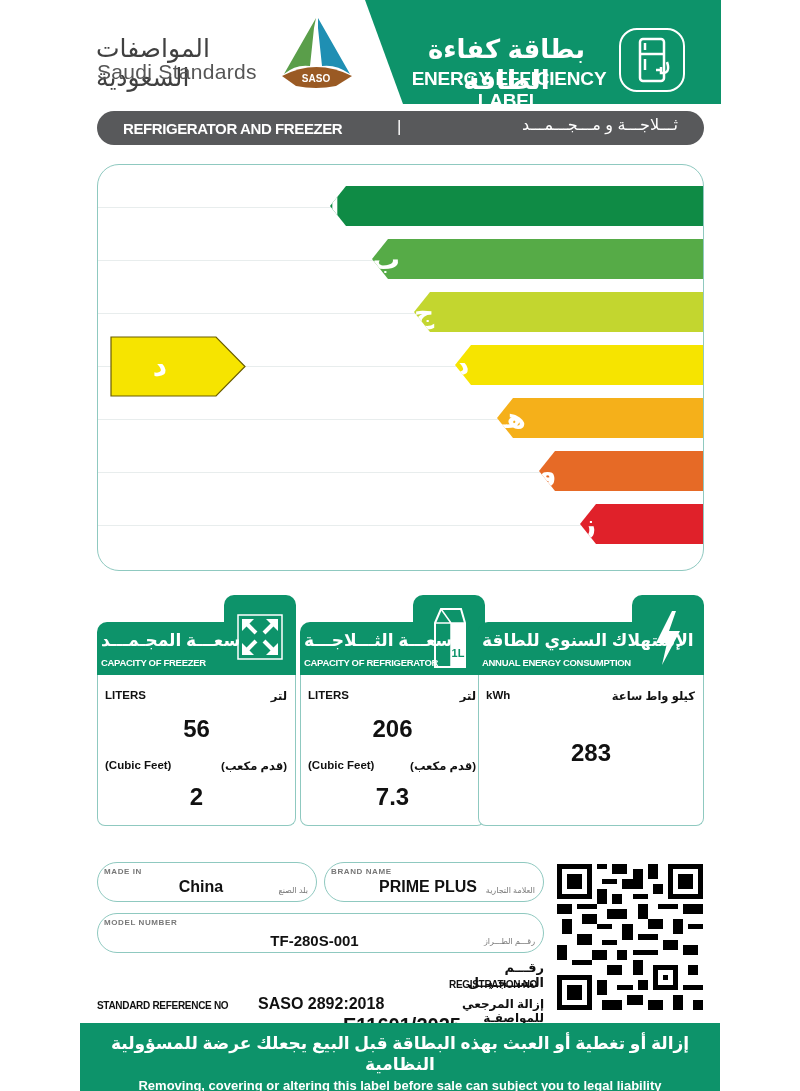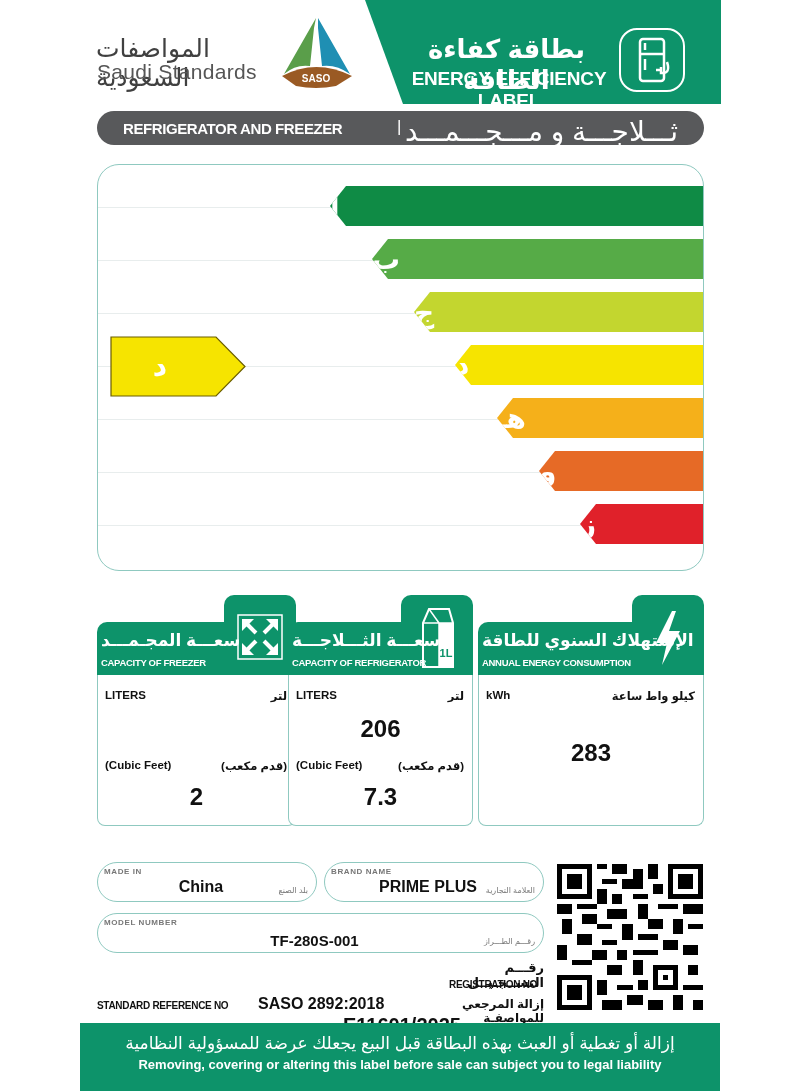--- a/index.html
+++ b/index.html
@@ -15,21 +15,21 @@
   .logo { left: 276px; top: 16px; width: 80px; height: 72px; }
   .eel-ar { left: 404px; top: 34px; font-size: 26px; font-weight: bold; color: #fff; direction: rtl; width: 205px; text-align: center; }
   .eel-en { left: 404px; top: 68px; font-size: 19px; font-weight: bold; color: #fff; width: 210px; text-align: center; letter-spacing: -0.2px;}
   .fridge-box { left: 619px; top: 28px; width: 66px; height: 64px; border: 2px solid #fff; border-radius: 18px; }
 
   
   .cat-bar { left: 97px; top: 111px; width: 607px; height: 34px; background: #58595b; border-radius: 17px;
              color: #fff; }
   .cat-en { left: 26px; top: 9px; font-size: 15px; font-weight: bold; letter-spacing: -0.4px; }
   .cat-sep { left: 300px; top: 6px; font-size: 17px; }
-  .cat-ar { right: 26px; top: 4px; font-size: 28px; direction: rtl; letter-spacing: 2px; }
+  .cat-ar { right: 26px; top: 4px; font-size: 16px; direction: rtl; letter-spacing: 2px; }
 
   
   .rating-panel { left: 97px; top: 164px; width: 607px; height: 407px; border: 1.5px solid #8fc9c0; border-radius: 22px; overflow: hidden; }
   .grid-line { left: 0; height: 1px; width: 100%; background: #e8eded; }
   .arrow { height: 40px; color: #fff; font-size: 28px; font-weight: bold; display: flex; align-items: center; justify-content: flex-end; padding-right: 14px; direction: rtl;
            clip-path: polygon(0 50%, 16px 0, 100% 0, 100% 100%, 16px 100%); }
   .indicator { left: 12px; top: 171px; width: 136px; height: 61px; }
   .indicator-text { position: absolute; left: 0; top: 0; width: 100px; height: 61px; display: flex; align-items: center; justify-content: center;
                     color: #fff; font-size: 28px; font-weight: bold; }
 
@@ -45,21 +45,21 @@
   .val { position: absolute; left: 0; right: 0; text-align: center; font-size: 24px; font-weight: bold; }
   .icon-white { position: absolute; }
 
   
   .pill { border: 1.5px solid #8fc9c0; border-radius: 22px; }
   .pill-l { position: absolute; left: 6px; top: 4px; font-size: 8px; color: #777; font-weight: bold; letter-spacing: 0.6px; }
   .pill-r { position: absolute; right: 8px; top: 3px; font-size: 8px; color: #777; direction: rtl; margin-top: 20px; }
   .pill-v { position: absolute; left: 0; right: 12px; text-align: center; font-weight: bold; font-size: 16px; }
 
   .footer { left: 80px; top: 1023px; width: 640px; height: 68px; background: #0d936a; color: #fff; text-align: center; }
-  .footer-ar { margin-top: 10px; font-size: 17px; font-weight: normal; direction: rtl; }
+  .footer-ar { margin-top: 10px; font-size: 17px; font-weight: bold; direction: rtl; }
   .footer-en { margin-top: 3px; font-size: 13px; font-weight: bold; }
 </style>
 </head>
 <body>
 
 <div class="abs" id="green-panel"></div>
 <div class="abs saso-ar">المواصفات السعودية</div>
 <div class="abs saso-en">Saudi Standards</div>
 <svg class="abs logo" viewBox="0 0 80 72">
   <path d="M40 2 L8 58 Q20 48 34 50 L38 12 Z" fill="#5a9e4a"></path>
@@ -124,27 +124,28 @@
     <polygon points="6,6 18,6 6,18" fill="#fff"></polygon>
       <polygon points="42,6 30,6 42,18" fill="#fff"></polygon>
     <polygon points="6,42 18,42 6,30" fill="#fff"></polygon>
       <polygon points="42,42 30,42 42,30" fill="#fff"></polygon>
   </svg>
   <div class="ibox-ar">سعـــة المجـمـــد</div>
   <div class="ibox-en">CAPACITY OF FREEZER</div>
   <div class="ibox-body">
     <div class="lbl-en" style="top:14px">LITERS</div>
     <div class="lbl-ar" style="top:14px">لتر</div>
+    <div class="val" style="top:40px">56</div>
     <div class="lbl-en" style="top:84px">(Cubic Feet)</div>
     <div class="lbl-ar" style="top:84px">(قدم مكعب)</div>
     <div class="val" style="top:108px">2</div>
   </div>
 </div>
 
-<div class="abs ibox" style="left:288px; width:185px;">
+<div class="abs ibox" style="left:300px; width:185px;">
   <div class="ibox-tab" style="width:72px;"></div>
   <div class="ibox-head"></div>
   <svg class="icon-white" style="right:16px; top:10px" width="40" height="66" viewBox="0 0 40 66">
     <path d="M6 18 L12 4 L32 4 L36 18 L36 62 L6 62 Z" fill="none" stroke="#fff" stroke-width="2"></path>
     <path d="M6 18 L22 18 L36 18 M22 18 L22 62 M12 4 L22 18" fill="none" stroke="#fff" stroke-width="1.5"></path>
     <path d="M22 18 L36 18 L36 62 L22 62 Z" fill="#fff"></path>
     <text x="29" y="52" font-size="11" font-weight="bold" fill="#0d936a" text-anchor="middle" font-family="Liberation Sans, sans-serif">1L</text>
   </svg>
   <div class="ibox-ar">سعـــة الثـــلاجـــة</div>
   <div class="ibox-en">CAPACITY OF REFRIGERATOR</div>

